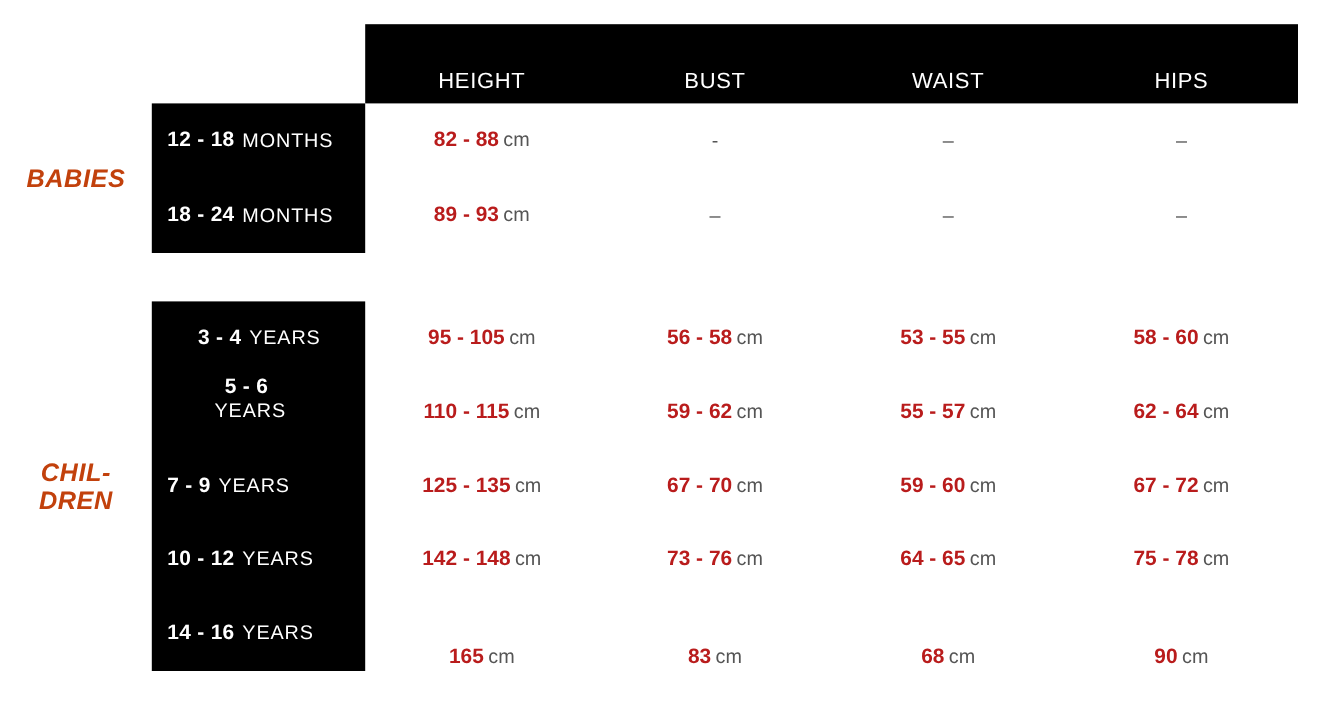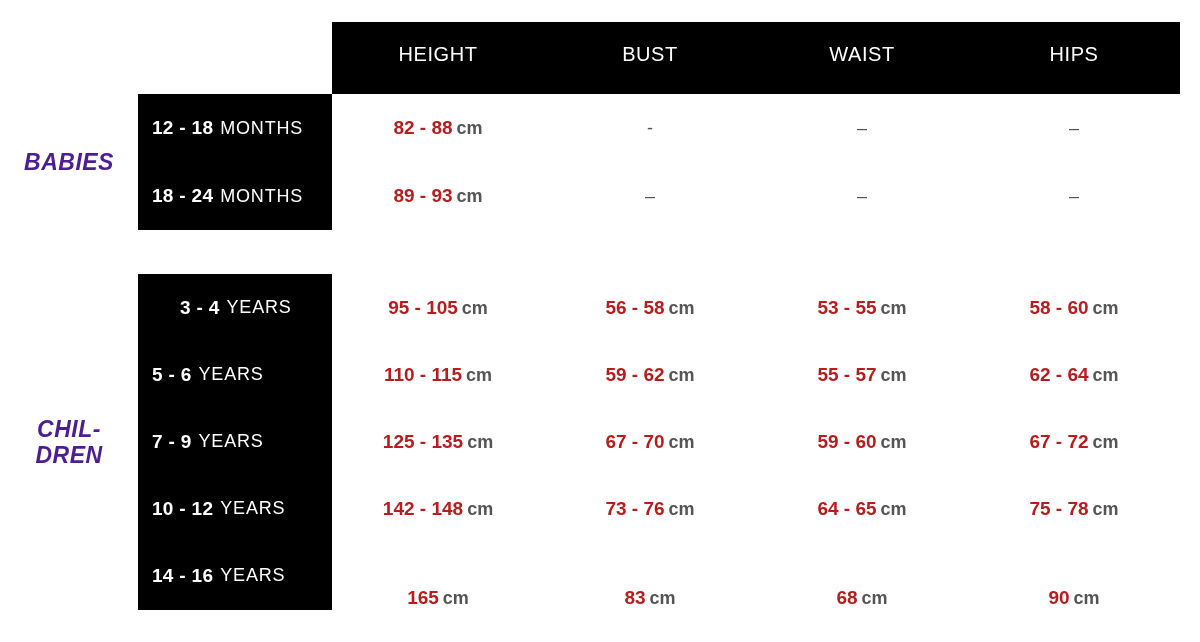--- a/index.html
+++ b/index.html
@@ -39,21 +39,21 @@
     width: 848px;
     height: 72px;
   }
   .header-cells {
     position: absolute;
     left: 332px;
     top: 22px;
     width: 848px;
     height: 64px;
     display: flex;
-    align-items: center;
+    align-items: flex-end;
   }
   .hcell {
     flex: 1 1 0;
     text-align: center;
     color: #ffffff;
     font-size: 20px;
     letter-spacing: 0.6px;
     font-weight: 400;
   }
 
@@ -65,21 +65,21 @@
     width: 138px;
     height: 136px;
     display: flex;
     align-items: center;
     justify-content: center;
   }
   .group-label {
     font-style: italic;
     font-weight: bold;
     font-size: 23px;
-    color: #4c1d95;
+    color: #c2410c;
     letter-spacing: 0.5px;
     text-align: center;
     line-height: 1.15;
   }
 
   .babies-black {
     left: 138px;
     top: 94px;
     width: 194px;
     height: 136px;
@@ -139,21 +139,21 @@
     text-align: center;
     color: #4c4c4c;
     font-size: 19px;
     white-space: nowrap;
   }
   .dcell .v {
     font-weight: bold;
     color: #b91c1c;
   }
   .dcell .u {
-    font-weight: bold;
+    font-weight: normal;
     color: #555555;
     margin-left: 4px;
     font-size: 18px;
   }
   .dcell.dash {
     color: #555555;
     font-size: 18px;
     font-weight: normal;
   }
 </style>
@@ -204,21 +204,21 @@
 
   <div class="children-label">
     <div class="group-label"><span>CHIL-</span><br><span>DREN</span></div>
   </div>
   <div class="blk black children-black"></div>
 
   <div class="age-row" style="top:274px; height:67px;padding-left:42px;">
     <span class="age-num">3 - 4</span>
     <span class="age-unit">YEARS</span>
   </div>
-  <div class="age-row" style="top:341px; height:67px;">
+  <div class="age-row" style="top:341px; height:67px;flex-direction:column;">
     <span class="age-num">5 - 6</span>
     <span class="age-unit">YEARS</span>
   </div>
   <div class="age-row" style="top:408px; height:67px;">
     <span class="age-num">7 - 9</span>
     <span class="age-unit">YEARS</span>
   </div>
   <div class="age-row" style="top:475px; height:67px;">
     <span class="age-num">10 - 12</span>
     <span class="age-unit">YEARS</span>

